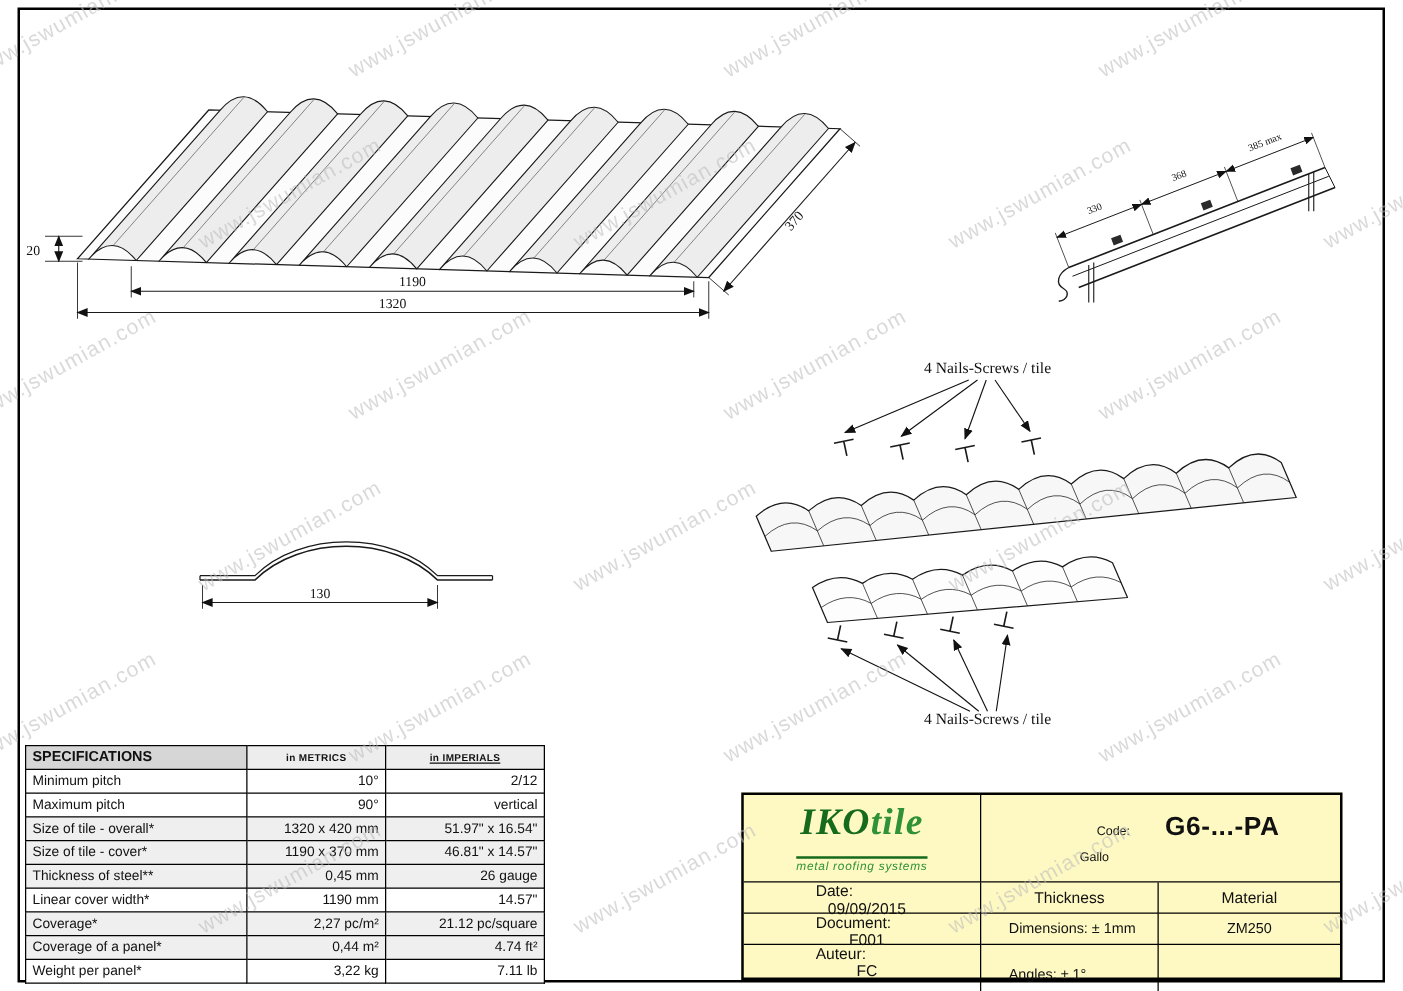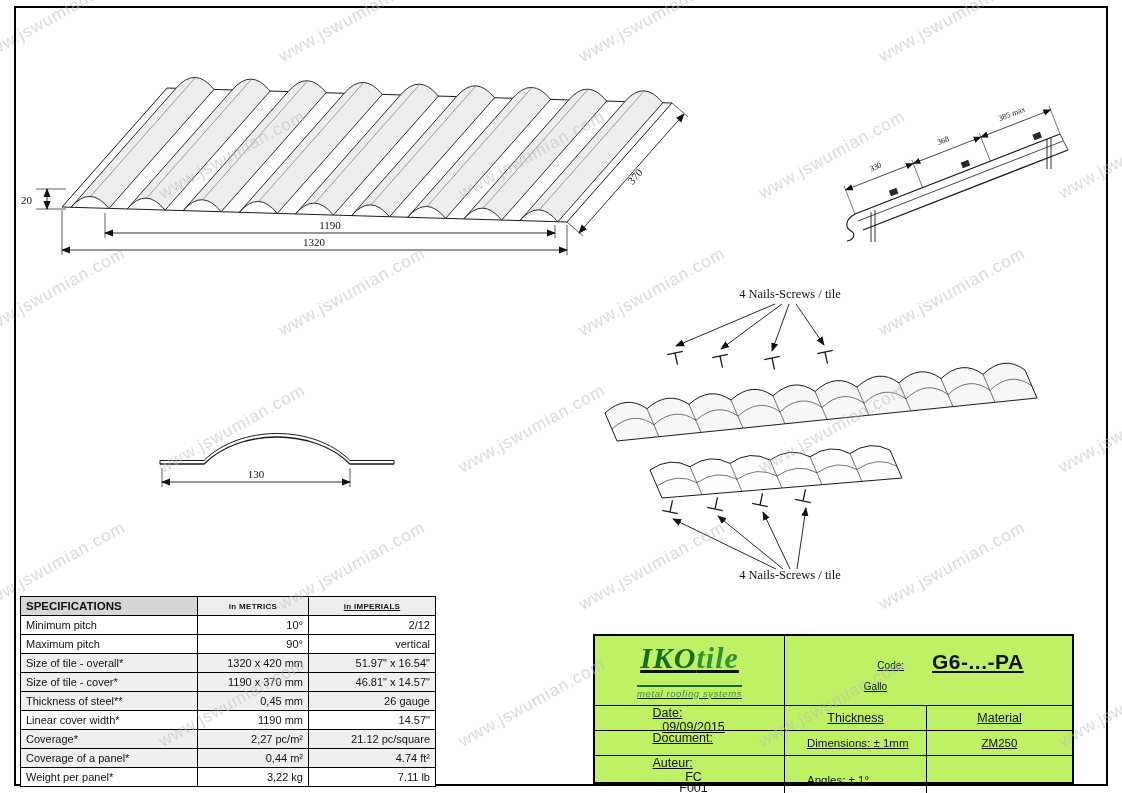--- a/index.html
+++ b/index.html
@@ -19,39 +19,39 @@
   .spec th.title { width:166px; text-align:left; font-size:11.5px; background:#d6d6d6; }
   .spec th.colh  { font-size:8px; font-weight:bold; background:#ededed; text-align:center; letter-spacing:0.3px; }
   .spec th.colh.met { width:100px; }
   .spec th.colh.imp { width:116px;text-decoration:underline; }
   .spec td.lbl { text-align:left; }
   .spec td.met, .spec td.imp { text-align:right; }
   .spec tr.sh td { background:#efefef; }
 
   
   .tblock { position:absolute; left:593px; top:634px; width:481px; height:150px; box-sizing:border-box;
-            border:2px solid #000; background:#bef264; display:grid;
+            border:2px solid #000; background:#fef9c3; display:grid;
             grid-template-columns:190px 1fr 145px;
             grid-template-rows:70px 25px 25px 1fr;
-            grid-template-areas:"logo code code" "d1 t1 m1" "d2 t2 m2" "d3 t3 m3";text-decoration:underline; }
+            grid-template-areas:"logo code code" "d1 t1 m1" "d2 t2 m2" "d3 t3 m3"; }
   .tblock > div { border-right:1px solid #000; border-bottom:1px solid #000; display:flex; align-items:center; }
   .tblock > .no-r { border-right:none; }
   .tblock > .no-b { border-bottom:none; }
   .cell-logo { grid-area:logo; flex-direction:column; justify-content:center; }
   .brand { font-family:"Liberation Serif", serif; font-style:italic; font-weight:bold; font-size:30px;
            line-height:1; letter-spacing:1px; color:#166a1c; }
   .brand .tile { color:#2f9236; }
   .tagline { font-style:italic; font-size:9.5px; color:#2f9236; border-top:2px solid #166a1c;
              padding-top:1px; margin-top:12px; letter-spacing:0.6px; }
   .cell-code { grid-area:code; flex-direction:column; align-items:stretch; justify-content:center; padding:2px 10px 2px 14px; }
   .code-line { display:flex; align-items:baseline; gap:28px; }
   .code-lbl { font-size:10px;margin-left:40px; }
   .code-val { font-size:21px; font-weight:bold; letter-spacing:0.5px; }
   .code-name { text-align:center; font-size:10px; margin-top:7px; padding-right:110px; }
-  .cell-d1 { grid-area:d1; } .cell-d2 { grid-area:d2;gap:36px; } .cell-d3 { grid-area:d3; }
+  .cell-d1 { grid-area:d1; } .cell-d2 { grid-area:d2; } .cell-d3 { grid-area:d3; }
   .cell-d1, .cell-d2, .cell-d3 { padding-left:8px; font-size:12.5px;flex-direction:column; }
   .d-lbl { width:82px; display:inline-block; }
   .cell-t1 { grid-area:t1; justify-content:center; font-size:12.5px; }
   .cell-m1 { grid-area:m1; justify-content:center; font-size:12.5px; }
   .cell-t2 { grid-area:t2; padding-left:22px; font-size:11.5px; }
   .cell-t3 { grid-area:t3; padding-left:22px; font-size:11.5px; }
   .cell-m2 { grid-area:m2; justify-content:center; font-size:11.5px; }
   .cell-m3 { grid-area:m3; justify-content:center; font-size:11px;margin-top:36px; }
 
   

